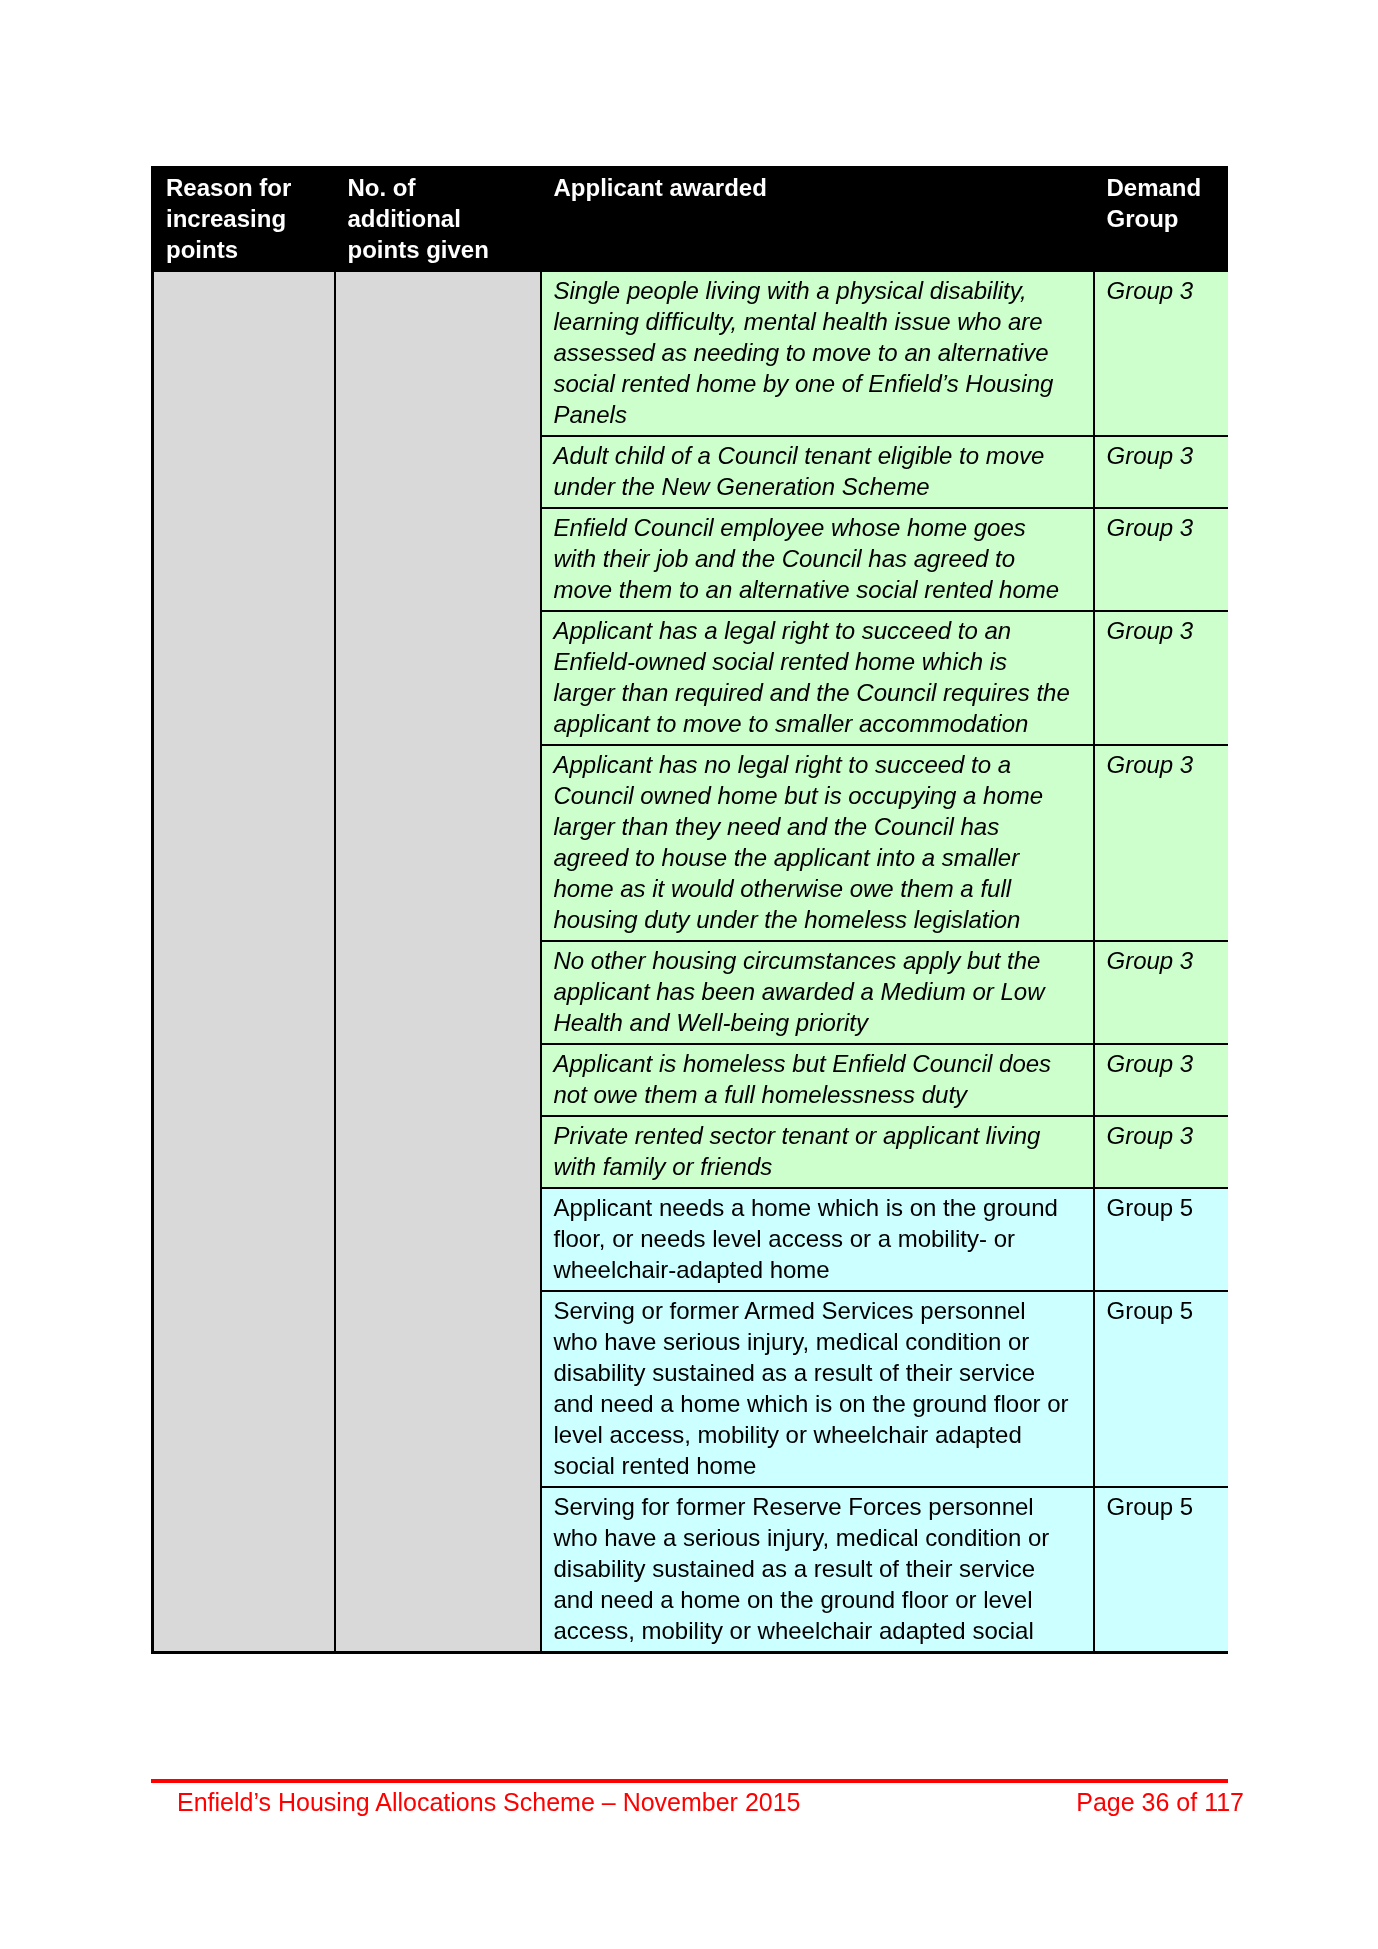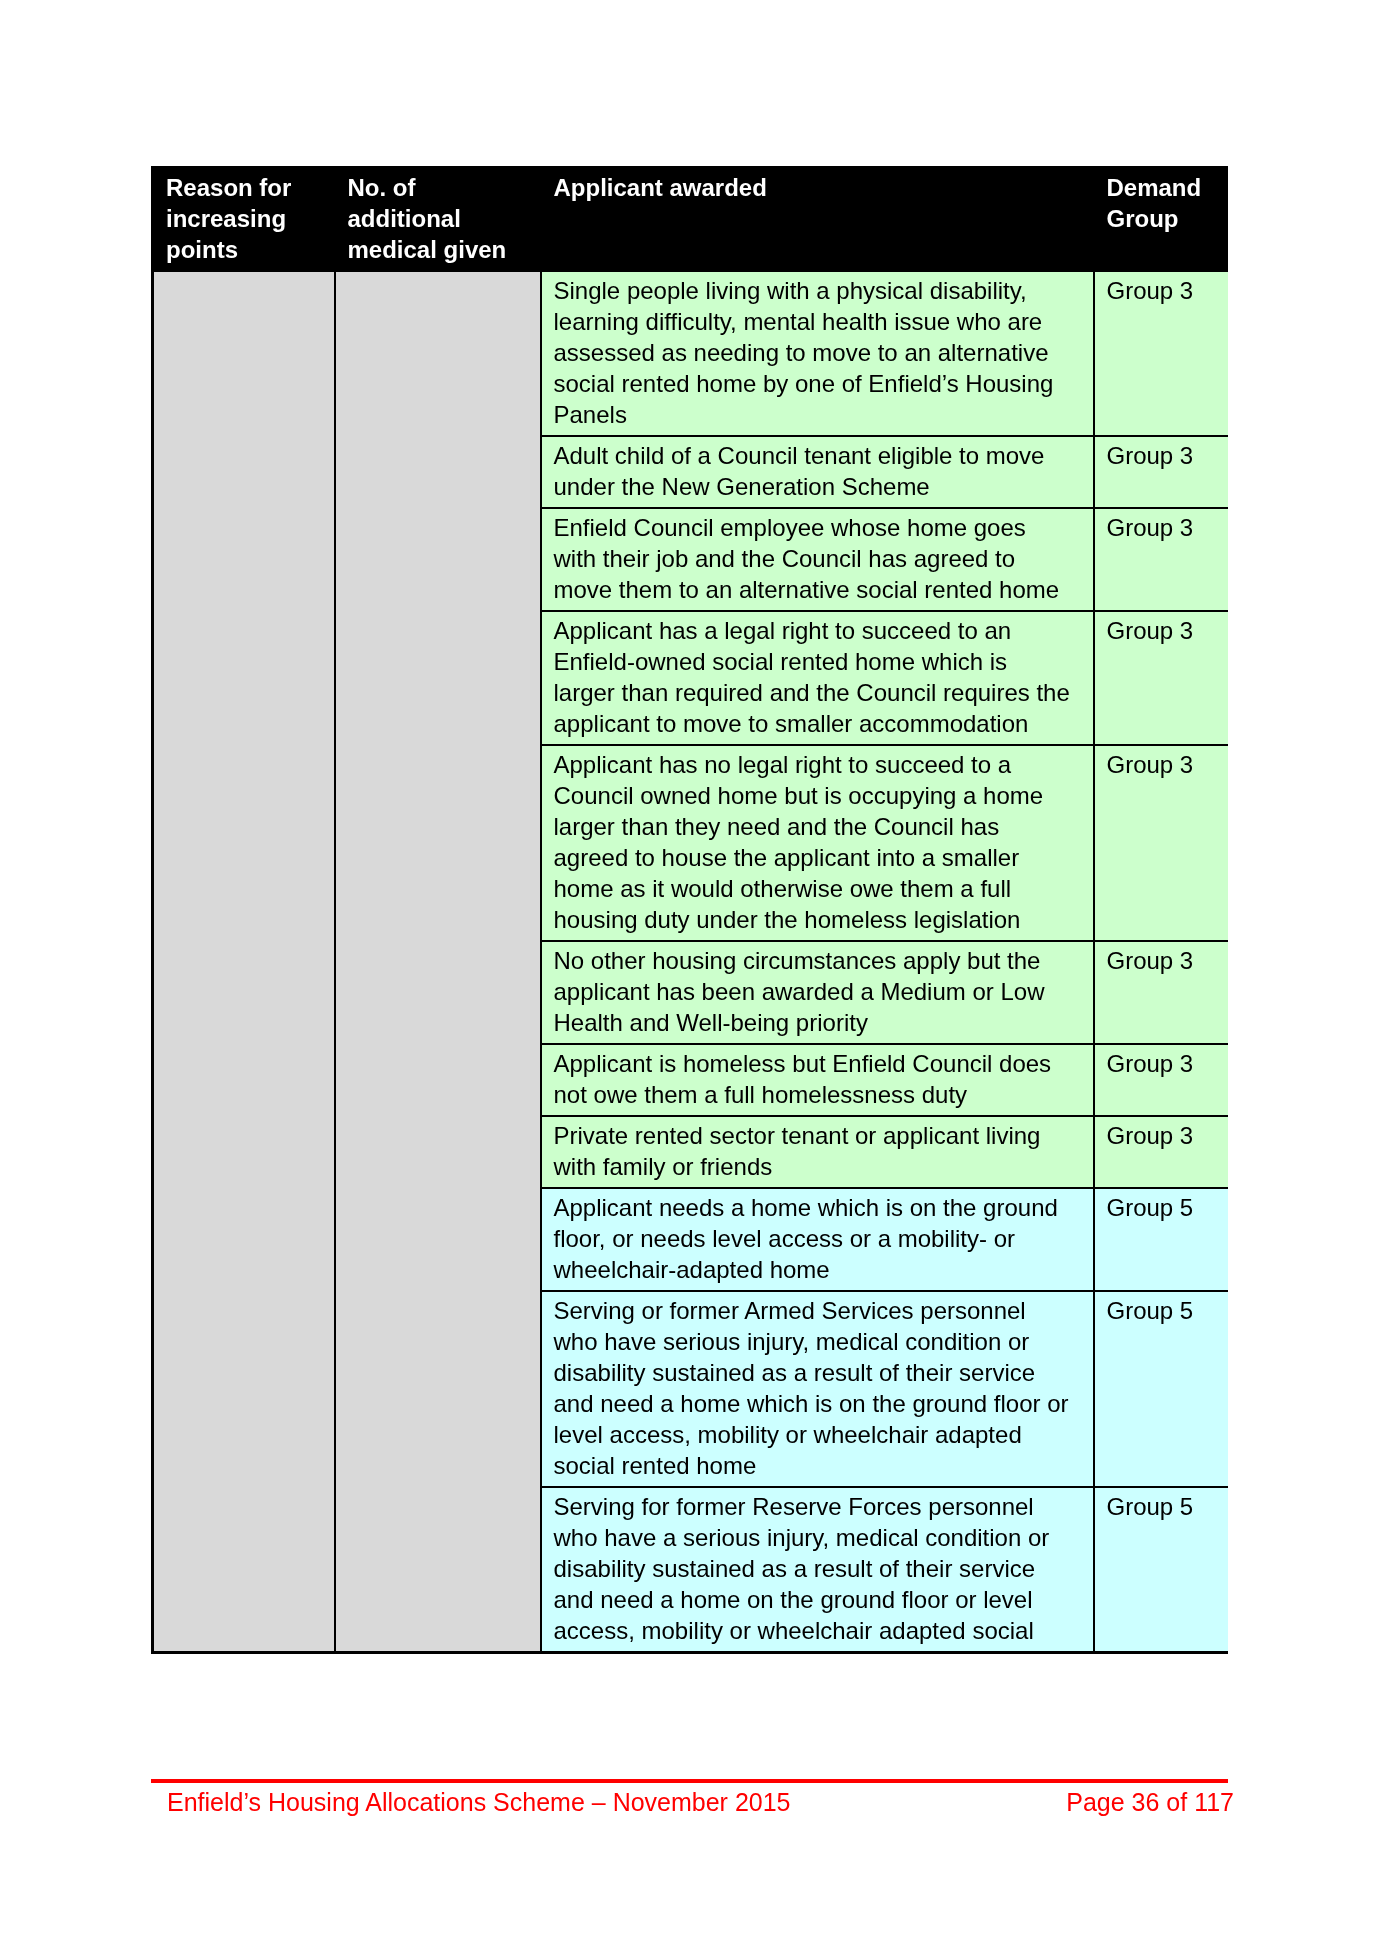--- a/index.html
+++ b/index.html
@@ -35,33 +35,33 @@
     line-height: 31px;
     padding: 3px 18px 5px 12px;
     word-wrap: break-word;
   }
   table.alloc th {
     background: var(--header-bg, #000000);
     color: var(--header-fg, #ffffff);
     font-weight: bold;
   }
   td.cell-empty  { background: var(--empty-bg, #d9d9d9); }
-  td.tint-green  { background: var(--green-bg, #ccffcc); }
+  td.tint-green  { background: var(--green-bg, #ccffcc); font-style: italic; }
   td.tint-blue   { background: var(--blue-bg, #ccffff); }
   .red-line {
     position: absolute;
     left: 151px;
     top: 1779px;
     width: 1077px;
     height: 4px;
     background: var(--accent-red, #ff0000);
   }
   .footer {
     position: absolute;
-    left: 157px;
+    left: 167px;
     top: 1787px;
     width: 1077px;
     display: flex;
     justify-content: space-between;
     align-items: flex-start;
     color: var(--accent-red, #ff0000);
     font-size: 25px;
     line-height: 30px;
     gap: 29px;
   }
@@ -76,21 +76,21 @@
     <table class="alloc">
       <colgroup>
         <col style="width:182px">
         <col style="width:206px">
         <col style="width:553px">
         <col style="width:136px">
       </colgroup>
       <thead>
         <tr>
           <th>Reason for increasing points</th>
-          <th>No. of additional medical given</th>
+          <th>No. of additional points given</th>
           <th>Applicant awarded</th>
           <th>Demand Group</th>
         </tr>
       </thead>
       <tbody>
           <tr>
             <td class="cell-empty" rowspan="11"></td>
             <td class="cell-empty" rowspan="11"></td>
             <td class="tint-green">Single people living with a physical disability, learning difficulty, mental health issue who are assessed as needing to move to an alternative social rented home by one of Enfield’s Housing Panels</td>
             <td class="tint-green">Group 3</td>

